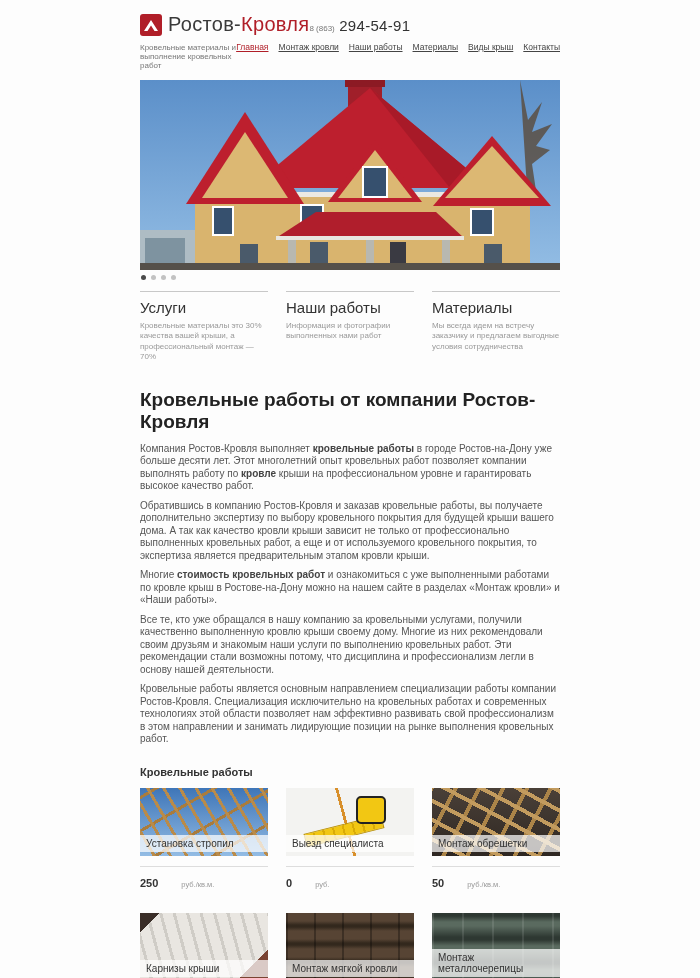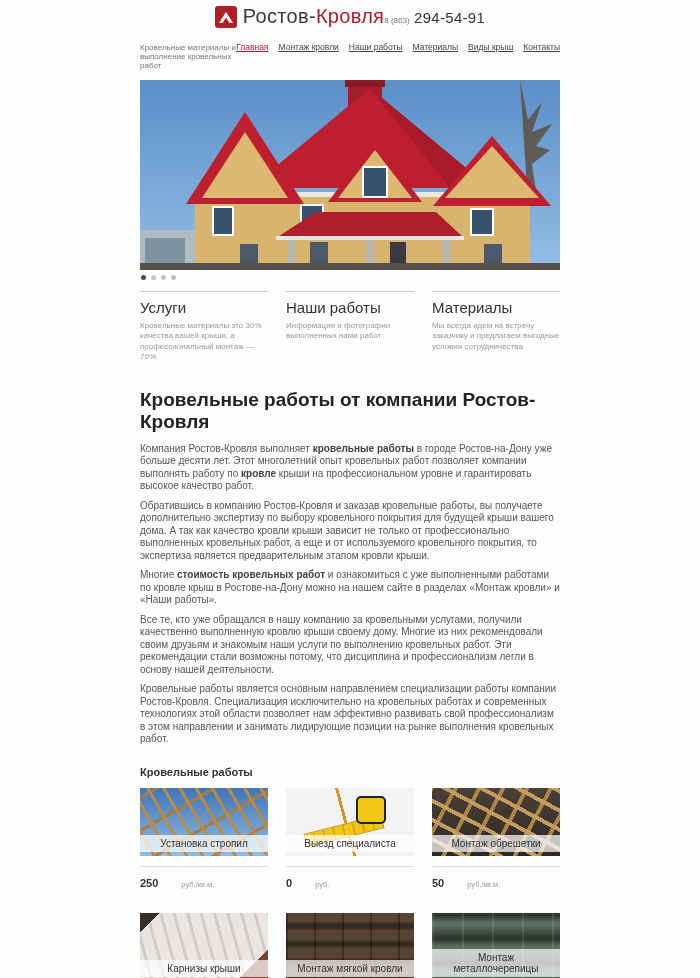--- a/index.html
+++ b/index.html
@@ -4,31 +4,31 @@
 <style>
   * { margin:0; padding:0; box-sizing:border-box; }
   html,body { width:700px; }
   body {
     font-family:"Liberation Sans", sans-serif;
     background:#fdfdfd; color:#333;
   }
   .page { width:420px; margin:0 auto; padding-top:5px; }
 
   
-  .hdr-row1 { display:flex; justify-content:center; align-items:flex-start; }
+  .hdr-row1 { display:flex; justify-content:flex-start; align-items:flex-start;margin-top:8px; }
   .logo { display:flex; align-items:center; gap:6px; text-decoration:none; cursor:pointer; }
   .logo-mark { width:22px; height:22px; background:#b01e28; border-radius:3px;
     display:flex; align-items:center; justify-content:center; }
   .logo-mark svg { display:block; }
   .logo-name { font-size:20px; letter-spacing:.3px; color:#3a3a3a; }
   .logo-name .red { color:#b01e28; }
   .phone { margin-top:4px; white-space:nowrap; }
   .phone-prefix { font-size:8px; color:#777; }
   .phone-num { font-size:15px; color:#333; letter-spacing:.3px; }
-  .hdr-row2 { display:flex; justify-content:space-between; align-items:baseline; margin-top:14px; }
+  .hdr-row2 { display:flex; justify-content:space-between; align-items:baseline; margin-top:6px; }
   .tagline { font-size:8px; color:#777; }
   .nav { display:flex; gap:10px; white-space:nowrap; }
   .nav a { font-size:8.5px; color:#444; text-decoration:underline; cursor:pointer; }
   .nav a.active { color:#b01e28; }
 
   
   .hero { margin-top:10px; width:420px; height:190px; overflow:hidden; background:#6b9bd2; }
   .hero svg { display:block; }
   .dots { display:flex; gap:5px; padding:5px 1px; }
   .dot { width:5px; height:5px; border-radius:50%; background:#c2c2c2; cursor:pointer; }
@@ -44,21 +44,21 @@
   h1 { font-size:19px; color:#222; margin-top:26px; margin-bottom:10px; }
   .intro p { font-size:10px; color:#555; line-height:1.25; margin-bottom:7px; }
   .intro strong { color:#444; }
 
   
   h2.sec { font-size:11px; color:#333; margin-top:20px; margin-bottom:10px; }
   .grid { display:grid; grid-template-columns:repeat(3,128px); column-gap:18px; row-gap:22px; }
   .card { width:128px; cursor:pointer; }
   .ci { position:relative; width:128px; height:68px; overflow:hidden; }
   .ci-label { position:absolute; left:0; right:0; bottom:4px; background:rgba(255,255,255,.72);
-    font-size:10px; color:#333; padding:3px 6px;text-align:center; }
+    font-size:10px; color:#333; padding:3px 6px; }
   .card-div { border-top:1px solid #ddd; margin-top:10px; }
   .price { margin-top:6px; }
   .price b { font-size:11px; color:#333; font-weight:bold; }
   .price span { font-size:7.5px; color:#999; margin-left:2px;padding-left:21px; }
 
   
   .img-stropila { background:
     repeating-linear-gradient(60deg, transparent 0 11px, #b98b4a 11px 14px),
     repeating-linear-gradient(-30deg, transparent 0 26px, #a87c3e 26px 29px),
     linear-gradient(180deg,#3f76b8,#93bce4); }

